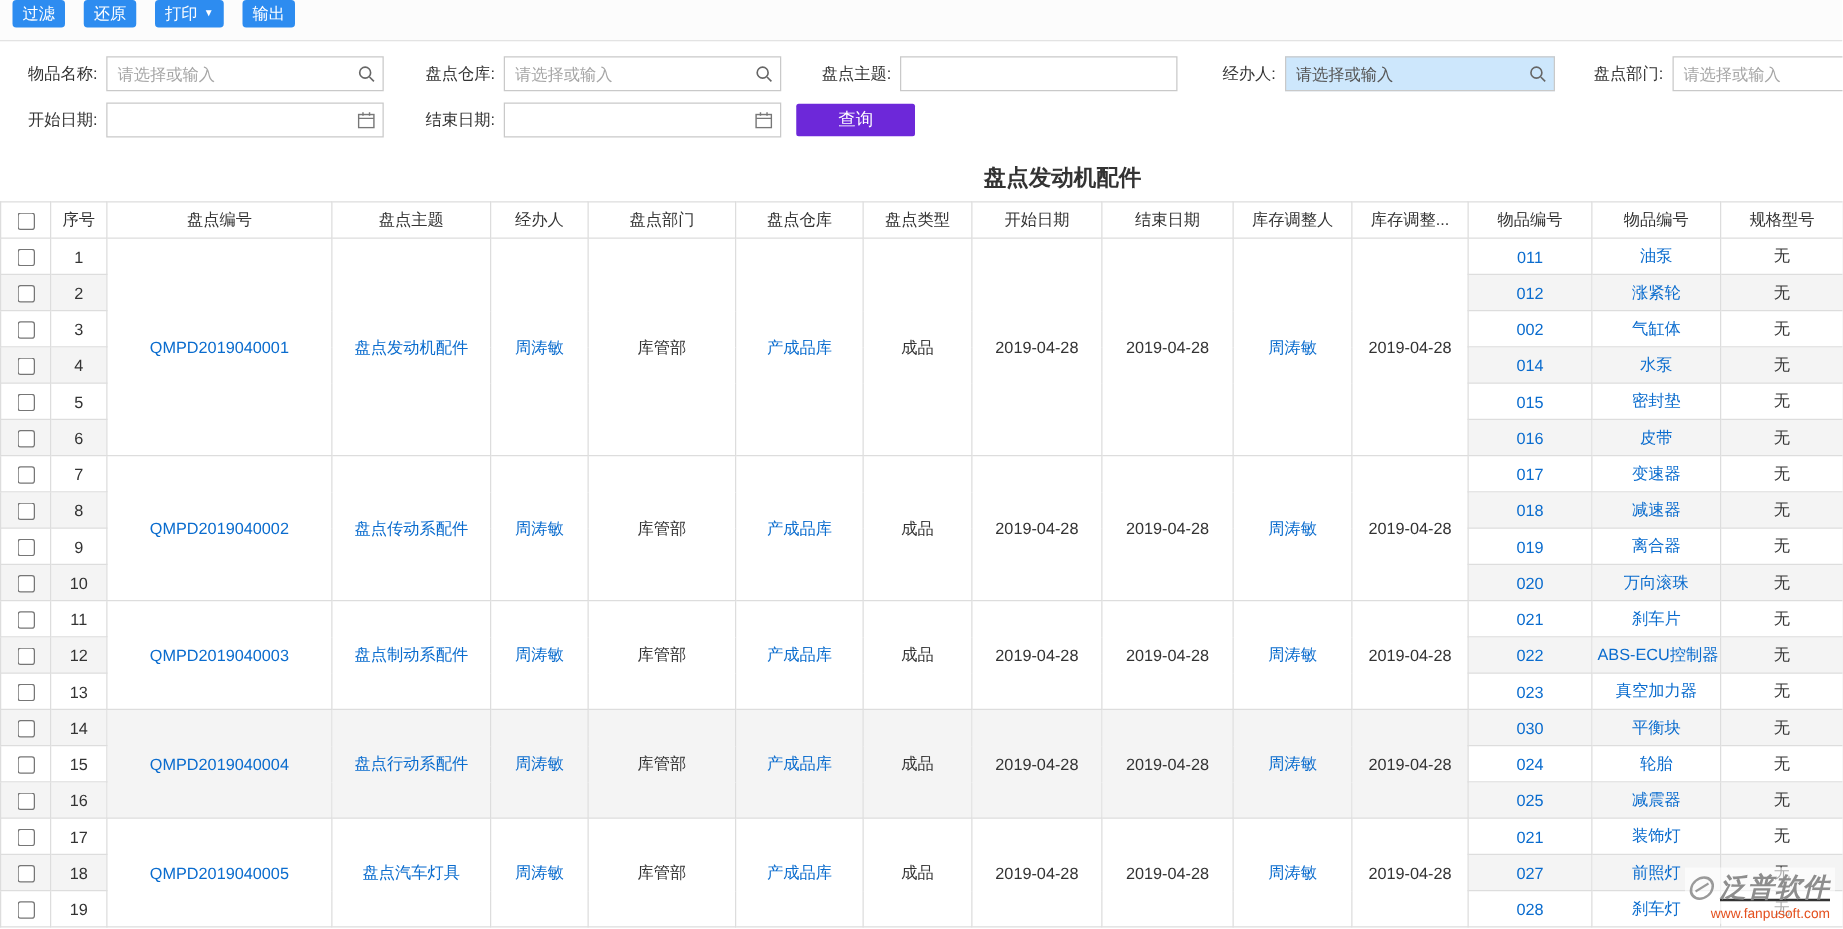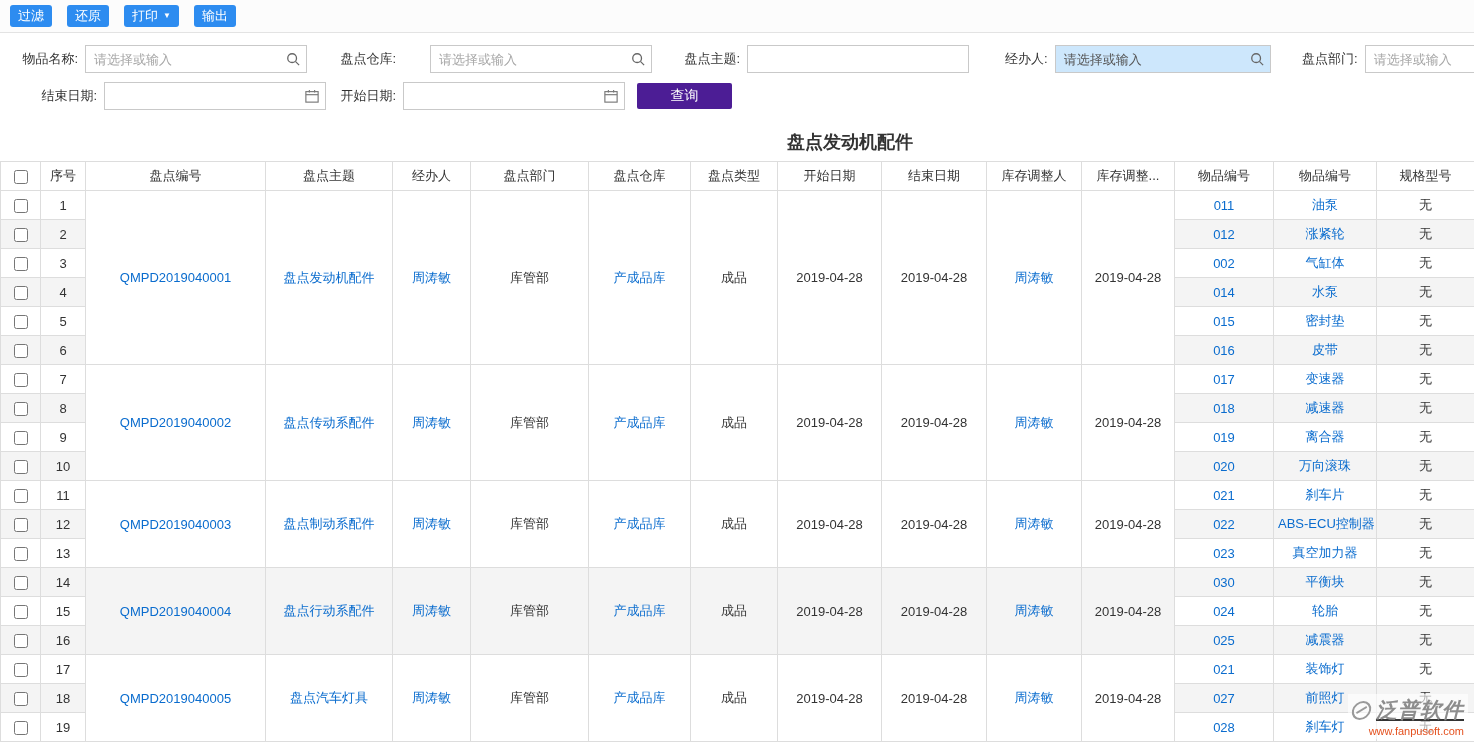--- a/index.html
+++ b/index.html
@@ -4,21 +4,21 @@
 <style>
   * { box-sizing: border-box; margin: 0; padding: 0; }
   html, body { width: 1474px; height: 743px; overflow: hidden; }
   body {
     font-family: "Liberation Sans", "DejaVu Sans", sans-serif;
     font-size: 13px; color: #333; background: #fff; position: relative;
   }
 
   
   .toolbar {
-    height: 33px; display: flex; align-items: center;
+    height: 33px; display: flex; 
     padding-left: 10px; gap: 15px;
     background: #fcfcfc; border-bottom: 1px solid #e3e3e3;
   }
   .tb-btn {
     background: #2d8cf0; color: #fff; border: none; cursor: pointer;
     height: 22px; padding: 0 8px; font-size: 13px; border-radius: 3px;
     display: inline-flex; align-items: center; gap: 5px;
     font-family: inherit;
   }
   .tb-btn .caret { font-size: 8px; line-height: 1; }
@@ -36,21 +36,21 @@
     height: 28px; border: 1px solid #c9c9c9; font-size: 13px;
     padding: 0 26px 0 8px; color: #333; width: 222px; background: #fff;
     font-family: inherit;
   }
   .inp input::placeholder { color: #a6a6a6; }
   .inp.no-icon input { padding-right: 8px; }
   .inp.highlight input { background: #cde7fc; }
   .inp.highlight input::placeholder { color: #555; }
   .inp .icn { position: absolute; right: 7px; top: 7px; }
   .query-btn {
-    background: #4c1d95; color: #fff; border: none; cursor: pointer;
+    background: #6d28d9; color: #fff; border: none; cursor: pointer;
     height: 26px; width: 95px; font-size: 14px; border-radius: 2px;
     margin-left: 12px; font-family: inherit;
   }
 
   
   .title-wrap { text-align: center; height: 30px; line-height: 30px; margin: 2px 0 4px 0; }
   .page-title {
     display: inline-block; position: relative; left: 113px;
     font-size: 18px; font-weight: bold; color: #333;
   }
@@ -102,21 +102,21 @@
       <span class="inp">
         <input type="text" placeholder="请选择或输入" style="">
         <span class="icn">
           <svg width="14" height="14" viewBox="0 0 16 16">
               <circle cx="7" cy="7" r="5" fill="none" stroke="#666" stroke-width="1.5"></circle>
               <line x1="11" y1="11" x2="15" y2="15" stroke="#666" stroke-width="1.5"></line>
             </svg>
         </span>
       </span>
     </div>
-    <div class="fgroup" style="margin-left:26px;gap:27px;">
+    <div class="fgroup" style="margin-left:26px;">
       <span class="flabel w70">盘点仓库:</span>
       <span class="inp">
         <input type="text" placeholder="请选择或输入" style="">
         <span class="icn">
           <svg width="14" height="14" viewBox="0 0 16 16">
               <circle cx="7" cy="7" r="5" fill="none" stroke="#666" stroke-width="1.5"></circle>
               <line x1="11" y1="11" x2="15" y2="15" stroke="#666" stroke-width="1.5"></line>
             </svg>
         </span>
       </span>
@@ -140,36 +140,36 @@
       </span>
     </div>
     <div class="fgroup" style="margin-left:14px;">
       <span class="flabel w80">盘点部门:</span>
       <span class="inp">
         <input type="text" placeholder="请选择或输入" style="">
       </span>
     </div>
   </div>
   <div class="frow">
-    <div class="fgroup" style="margin-left:26px;">
-      <span class="flabel w70">结束日期:</span>
+    <div class="fgroup">
+      <span class="flabel w77">开始日期:</span>
       <span class="inp">
         <input type="text" style="">
         <span class="icn">
           <svg width="14" height="14" viewBox="0 0 16 16">
               <rect x="1" y="3" width="14" height="12" fill="none" stroke="#777" stroke-width="1.3"></rect>
               <line x1="1" y1="6.5" x2="15" y2="6.5" stroke="#777" stroke-width="1.3"></line>
               <line x1="5" y1="1" x2="5" y2="4" stroke="#777" stroke-width="1.3"></line>
               <line x1="11" y1="1" x2="11" y2="4" stroke="#777" stroke-width="1.3"></line>
             </svg>
         </span>
       </span>
     </div>
-    <div class="fgroup">
-      <span class="flabel w77">开始日期:</span>
+    <div class="fgroup" style="margin-left:26px;">
+      <span class="flabel w70">结束日期:</span>
       <span class="inp">
         <input type="text" style="">
         <span class="icn">
           <svg width="14" height="14" viewBox="0 0 16 16">
               <rect x="1" y="3" width="14" height="12" fill="none" stroke="#777" stroke-width="1.3"></rect>
               <line x1="1" y1="6.5" x2="15" y2="6.5" stroke="#777" stroke-width="1.3"></line>
               <line x1="5" y1="1" x2="5" y2="4" stroke="#777" stroke-width="1.3"></line>
               <line x1="11" y1="1" x2="11" y2="4" stroke="#777" stroke-width="1.3"></line>
             </svg>
         </span>

